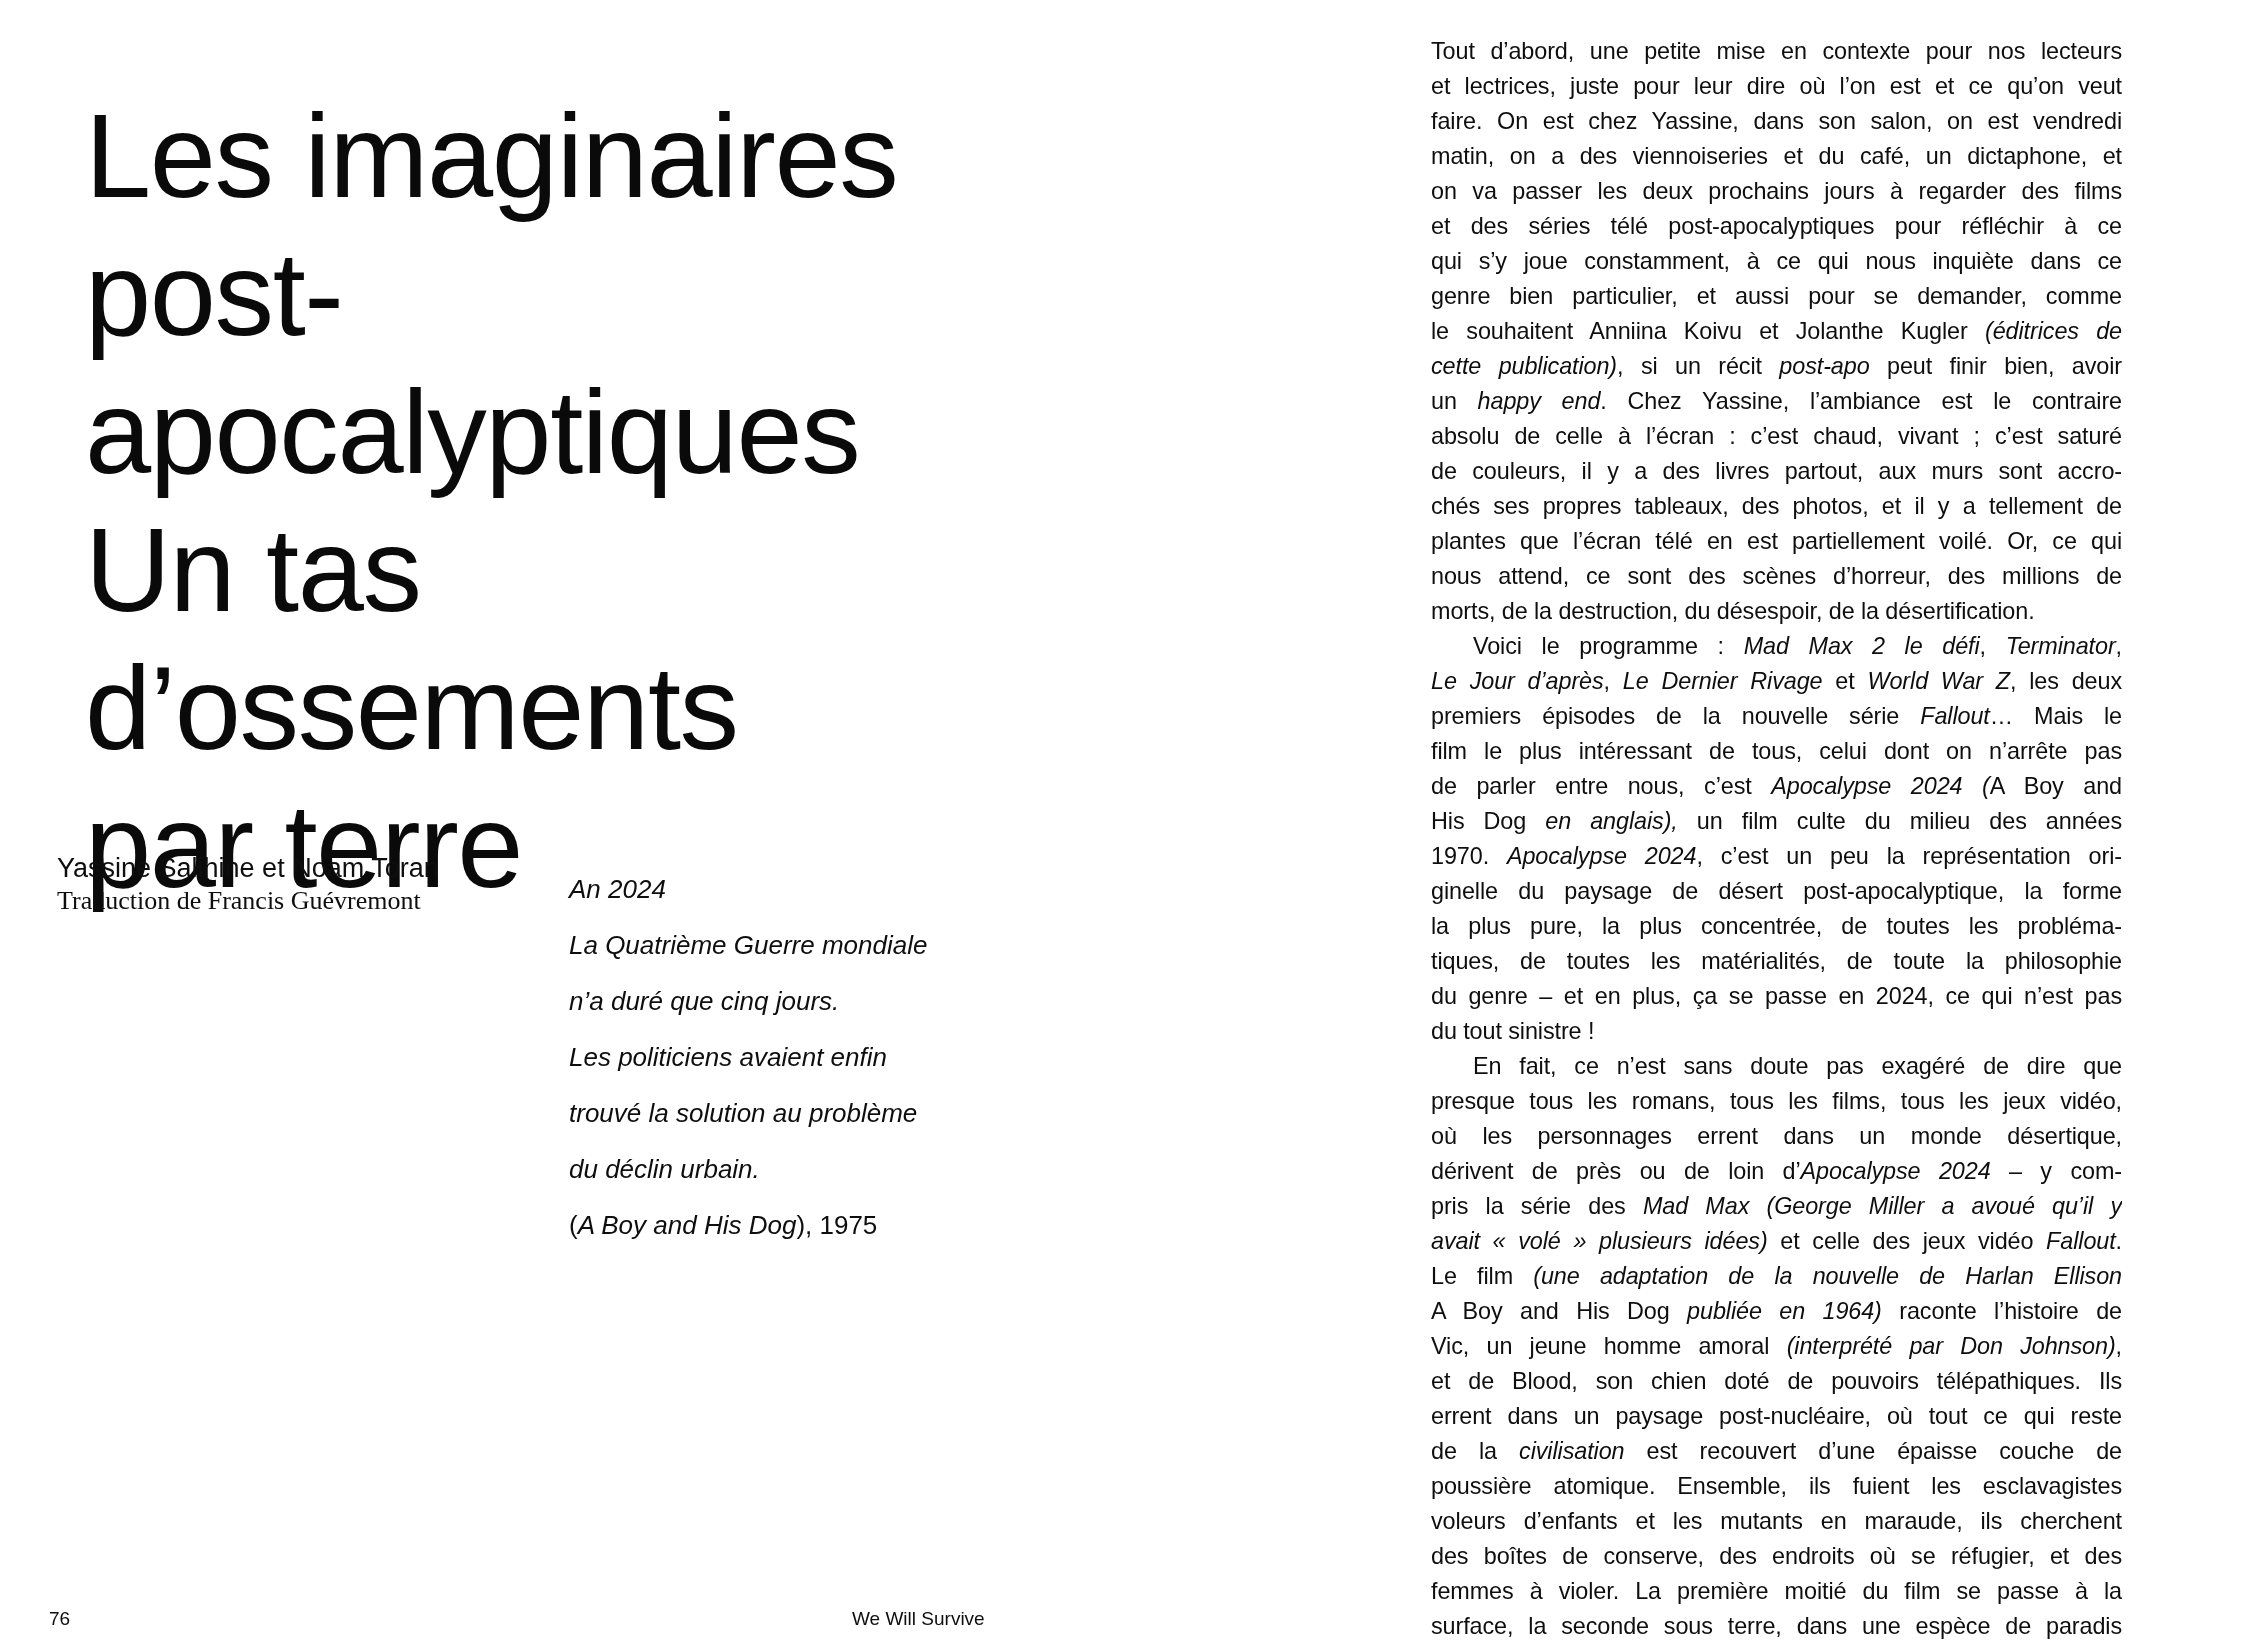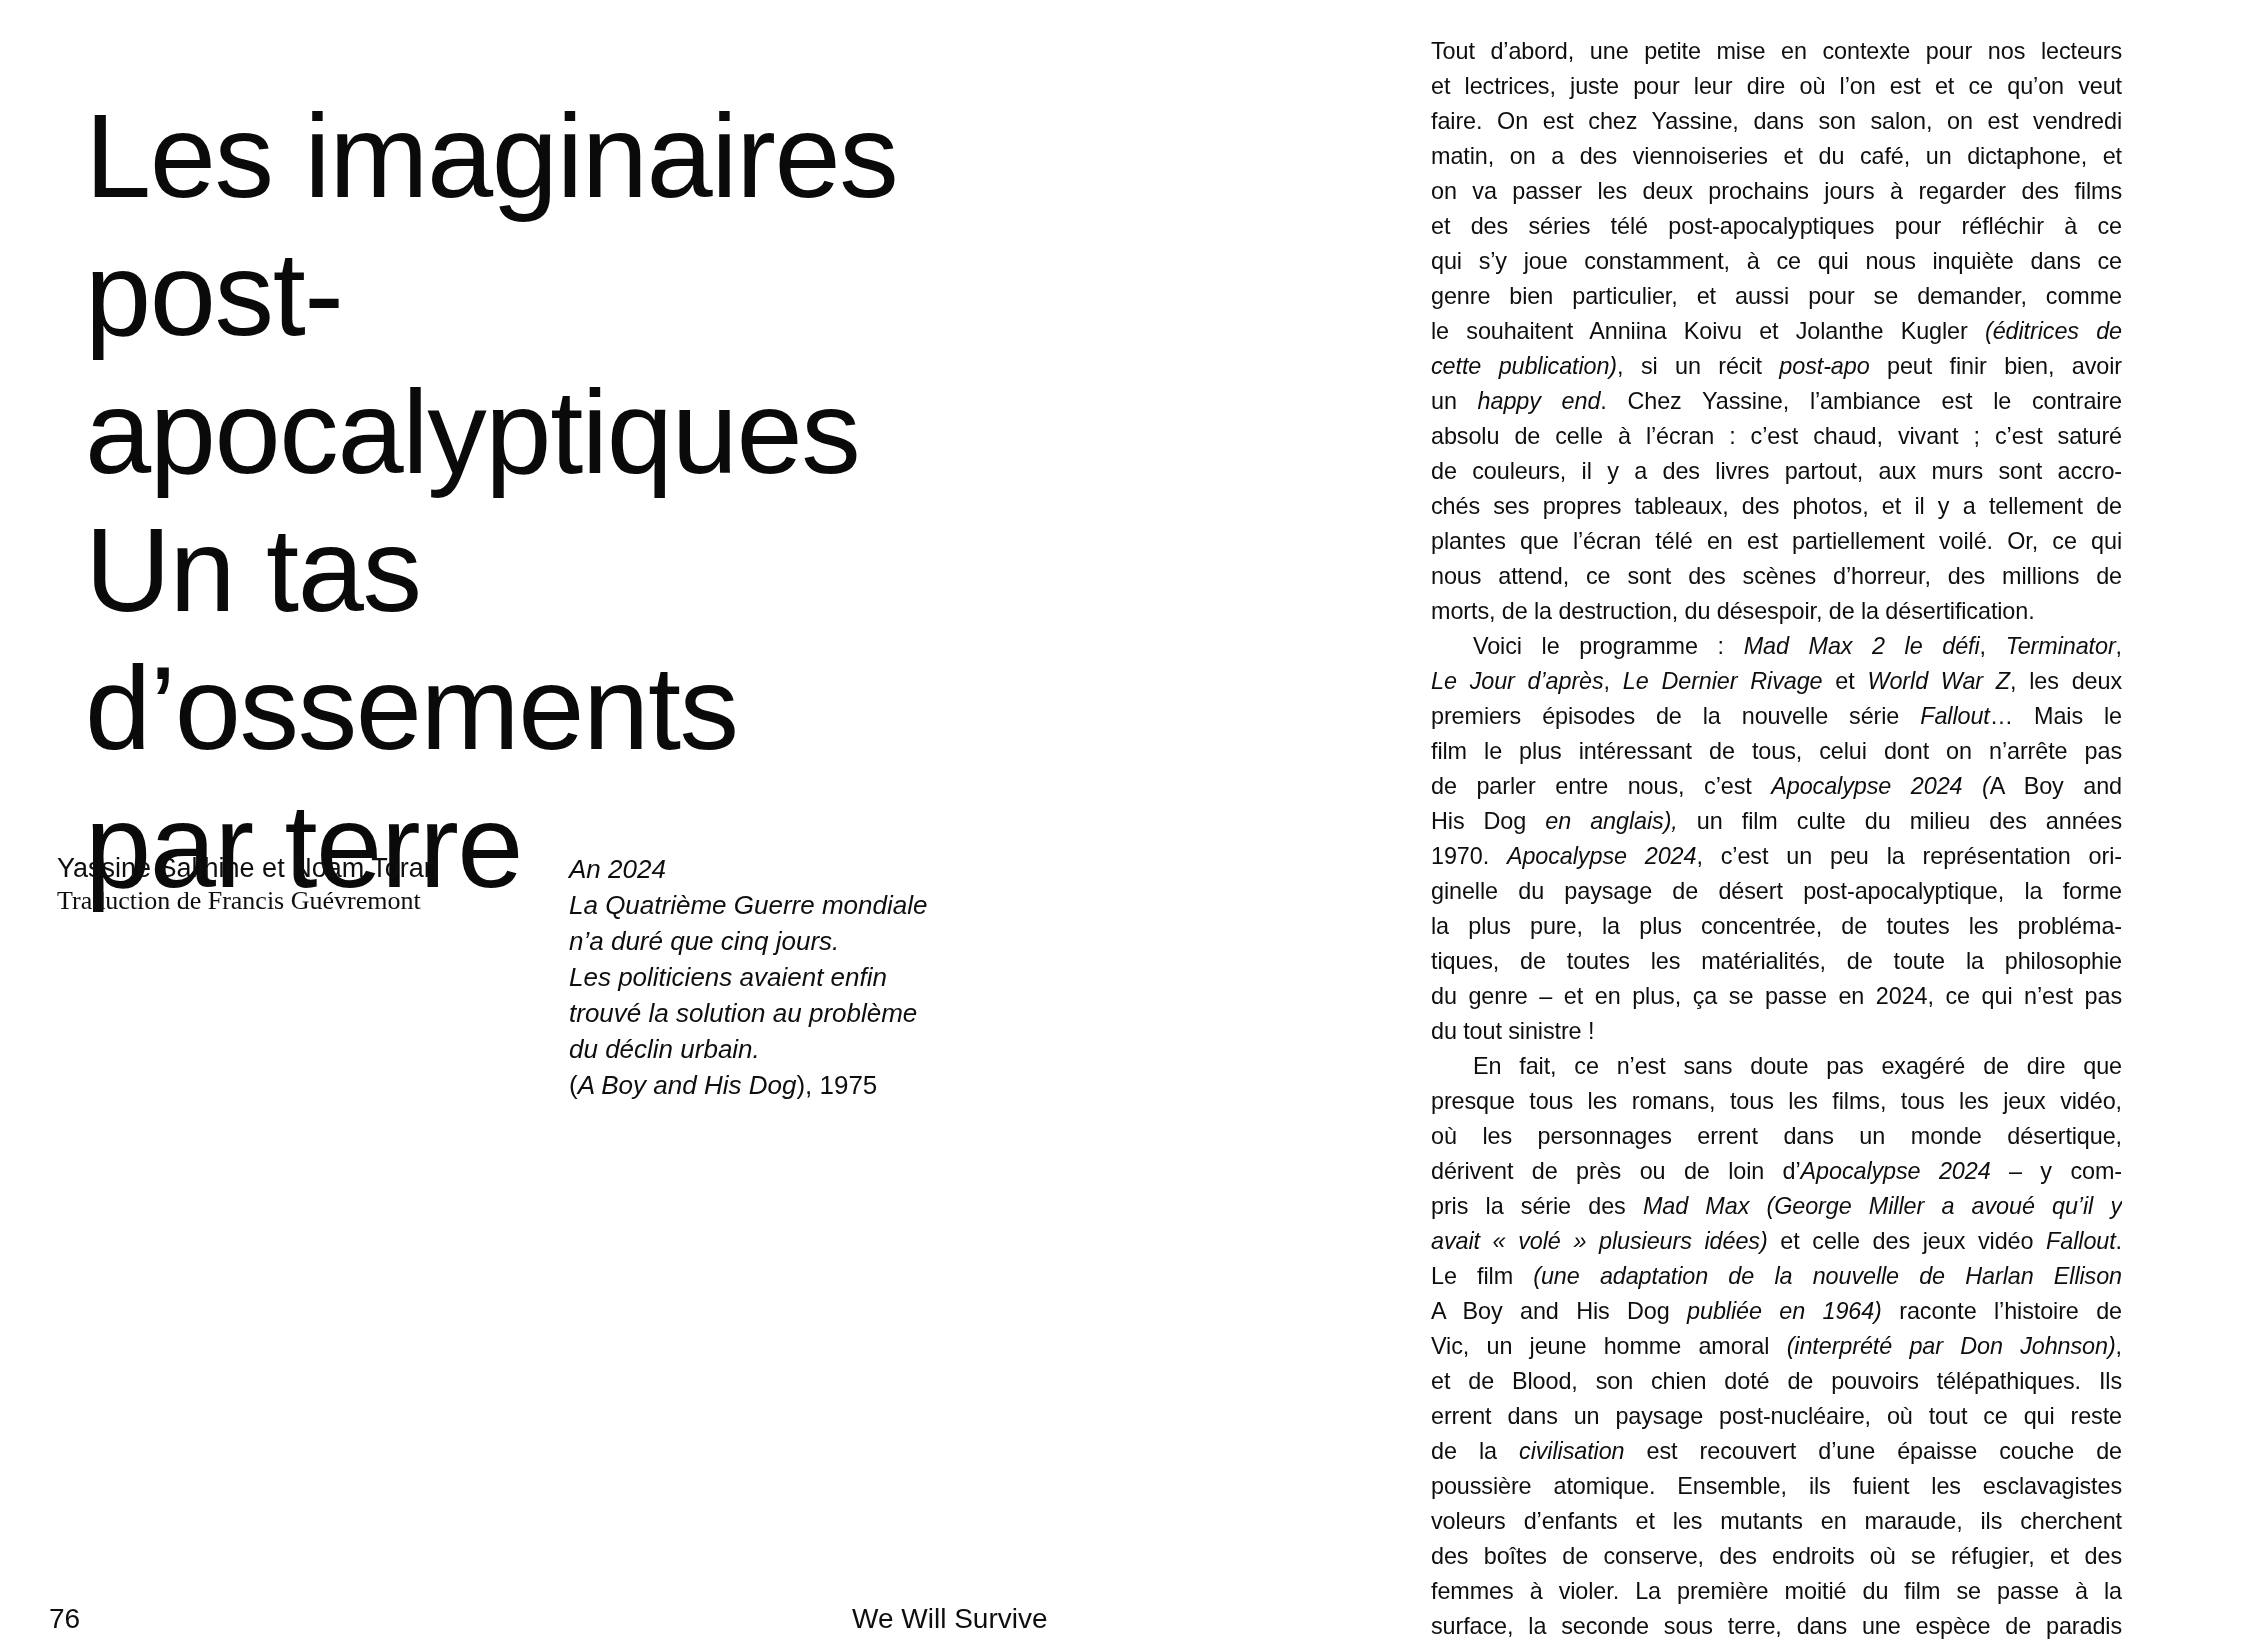--- a/index.html
+++ b/index.html
@@ -11,35 +11,35 @@
   
   .title{
     position:absolute;left:53px;top:7.6px;
     font-size:119px;line-height:138px;font-weight:400;letter-spacing:-1.4px;
     color:#0a0a0a;white-space:nowrap;margin-left:32px;
   }
   .authors{position:absolute;left:57px;top:851px;}
   .author-name{font-size:27px;line-height:34px;}
   .translator{font-size:26px;line-height:32px;font-family:Liberation Serif, serif;}
   .epigraph{position:absolute;left:569px;top:851px;font-size:26px;line-height:36px;width:609px;}
-  .epigraph .line{white-space:nowrap;}
+  .epigraph .line{white-space:nowrap;margin-top:20px;}
   
   .bodycol{
     position:absolute;left:1431px;top:34px;width:691px;
     font-size:23.4px;line-height:35px;letter-spacing:-0.1px;
   }
   .bodycol .line{
     height:35px;overflow:hidden;
     text-align:justify;text-align-last:justify;
   }
   .bodycol .line.e{text-align-last:left;}
   .bodycol .line.ind{text-indent:42px;}
   .it{font-style:italic;}
   
-  .folio,.running{position:absolute;font-size:28px;line-height:28.5px;color:#0e0e0e;}
+  .folio,.running{position:absolute;font-size:19px;line-height:28.5px;color:#0e0e0e;}
   .folio-left{left:49px;top:1605px;}
   .running{left:852px;top:1605px;}
   .folio-right{left:2178px;top:1695px;text-align:right;}
 </style>
 </head>
 <body>
 
 <div class="spread">
 
   <h1 class="title" id="title">

